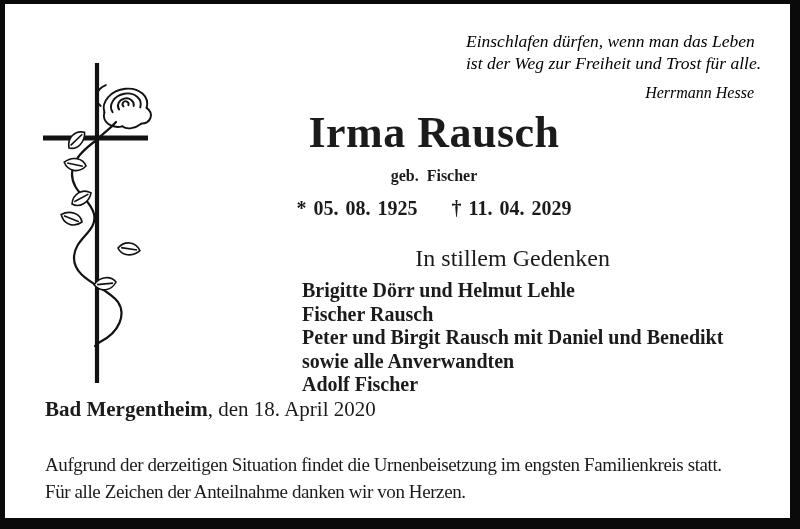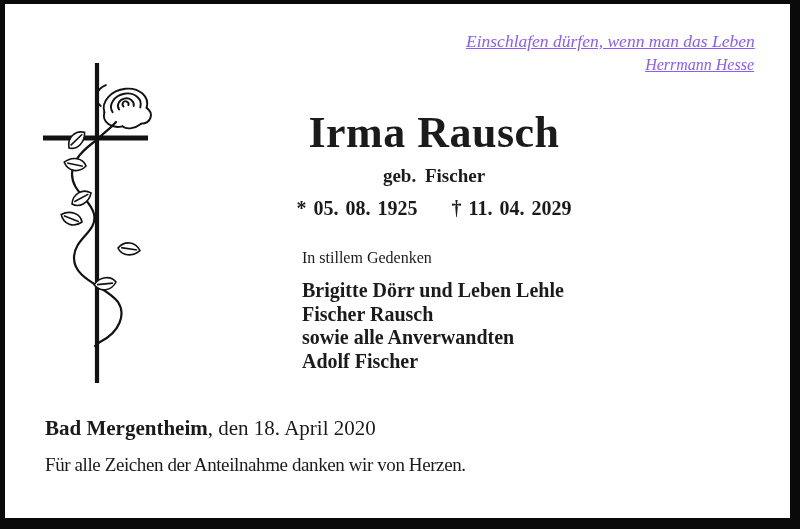--- a/index.html
+++ b/index.html
@@ -12,32 +12,32 @@
   .frame{
     position:absolute;inset:0;box-sizing:border-box;pointer-events:none;
     border-left:5px solid #0a0a0a;
     border-top:4px solid #0a0a0a;
     border-right:10px solid #0a0a0a;
     border-bottom:11px solid #0a0a0a;
   }
   .illustration{position:absolute;left:22px;top:42px;width:150px;height:350px;}
   .quote{
     position:absolute;left:466px;top:30px;width:292px;
-    font-style:italic;font-size:17.5px;line-height:22px;color:#8b5cf6;text-decoration:underline;
+    font-style:italic;font-size:17.5px;line-height:22px;color:#000000;
   }
   .quote-line{white-space:nowrap;}
-  .quote-attr{text-align:right;font-size:16px;margin-top:2px;padding-right:4px;}
+  .quote-attr{text-align:right;font-size:16px;margin-top:8px;padding-right:4px;}
   .header{position:absolute;left:288px;top:110px;width:292px;text-align:center;}
   .name{font-size:44px;line-height:46px;font-weight:bold;letter-spacing:0.5px;white-space:nowrap;}
-  .maiden{font-size:19px;line-height:24px;font-weight:bold;margin-top:8px;word-spacing:4px;text-align:center;}
+  .maiden{font-size:16px;line-height:24px;font-weight:bold;margin-top:8px;word-spacing:4px;text-align:center;}
   .dates{margin-top:9px;font-size:20px;font-weight:bold;display:flex;justify-content:center;gap:34px;white-space:nowrap;word-spacing:2px;}
   .memorial{position:absolute;left:302px;top:246px;}
-  .memorial-intro{font-size:16px;line-height:24px;margin-bottom:9px;}
+  .memorial-intro{font-size:24px;line-height:24px;margin-bottom:9px;text-align:center;}
   .mourner{font-size:20px;font-weight:bold;line-height:23.5px;white-space:nowrap;}
-  .place-date{position:absolute;left:45px;top:416px;font-size:21px;line-height:25px;white-space:nowrap;}
+  .place-date{position:absolute;left:45px;top:397px;font-size:21px;line-height:25px;white-space:nowrap;}
   .place-date .place{font-weight:bold;}
   .notice{position:absolute;left:45px;top:451px;font-size:19px;line-height:27px;letter-spacing:-0.4px;}
   .notice-line{white-space:nowrap;}
 </style>
 </head>
 <body>
 
 <div class="frame"></div>
 
 <div class="illustration">
@@ -86,39 +86,42 @@
       <g transform="translate(94,240) rotate(178)">
         <path d="M0,0 C5,-9 16,-10 22,-2 C16,6 5,7 0,0 Z"></path>
           <path d="M3,-1 L19,-2" fill="none"></path>
       </g>
     </g>
   </svg>
 </div>
 
 <div class="quote">
   <div class="quote-line">Einschlafen dürfen, wenn man das Leben</div>
+  <div class="quote-line">ist der Weg zur Freiheit und Trost für alle.</div>
   <div class="quote-attr">Herrmann Hesse</div>
 </div>
 
 <div class="header">
   <div class="name">Irma Rausch</div>
   <div class="maiden">geb. Fischer</div>
   <div class="dates">
     <span>* 05. 08. 1925</span>
     <span>† 11. 04. 2029</span>
   </div>
 </div>
 
 <div class="memorial">
   <div class="memorial-intro">In stillem Gedenken</div>
-  <div class="mourner">Brigitte Dörr und Leben Lehle</div>
+  <div class="mourner">Brigitte Dörr und Helmut Lehle</div>
   <div class="mourner">Fischer Rausch</div>
+  <div class="mourner">Peter und Birgit Rausch mit Daniel und Benedikt</div>
   <div class="mourner">sowie alle Anverwandten</div>
   <div class="mourner">Adolf Fischer</div>
 </div>
 
 <div class="place-date">
   <span class="place">Bad Mergentheim</span><span>, den 18. April 2020</span>
 </div>
 
 <div class="notice">
+  <div class="notice-line">Aufgrund der derzeitigen Situation findet die Urnenbeisetzung im engsten Familienkreis statt.</div>
   <div class="notice-line">Für alle Zeichen der Anteilnahme danken wir von Herzen.</div>
 </div>
 
 </body></html>

